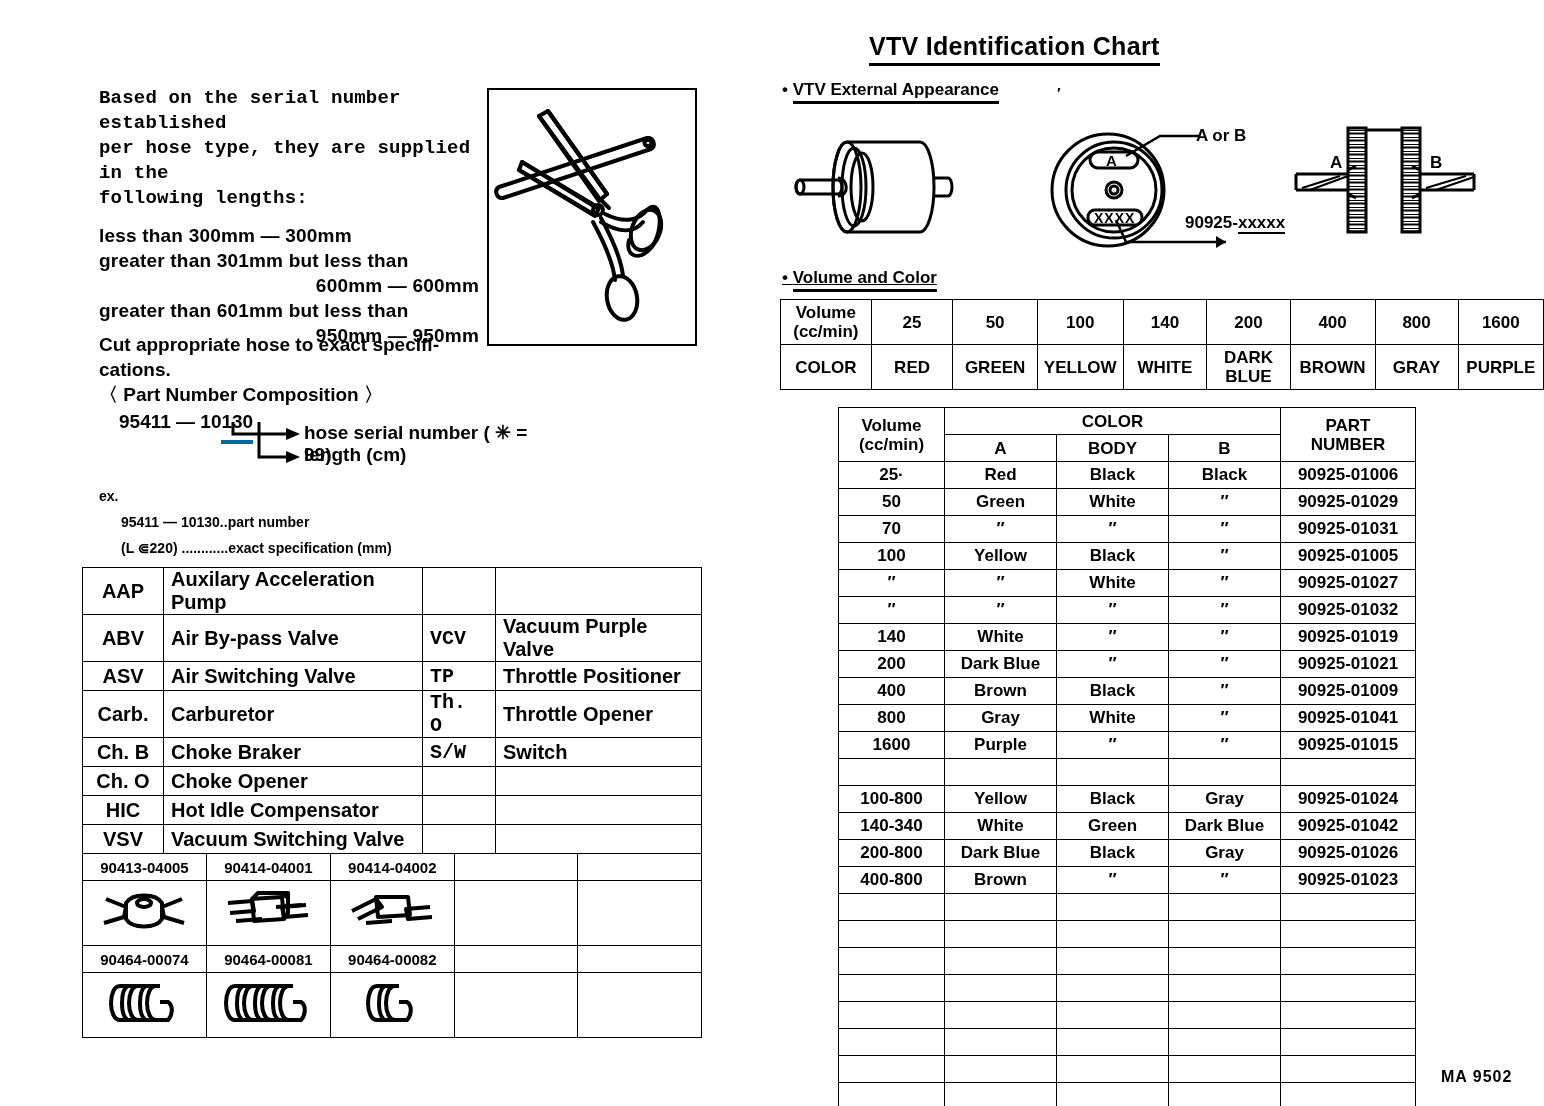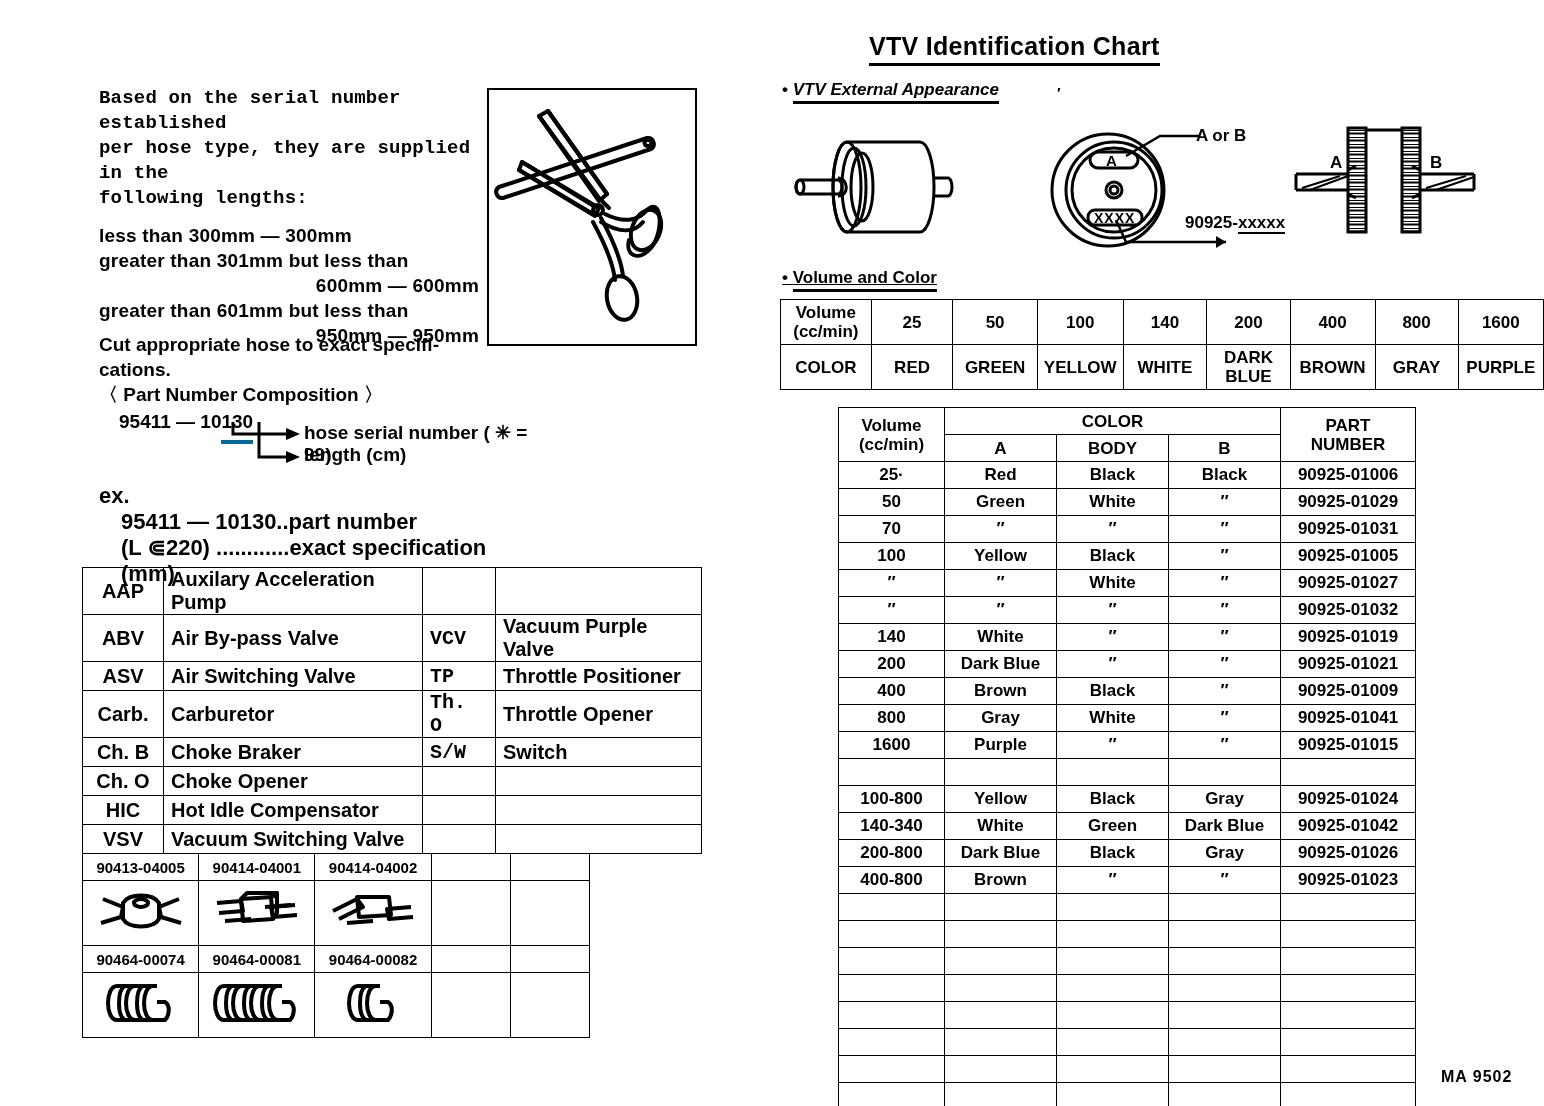--- a/index.html
+++ b/index.html
@@ -14,45 +14,45 @@
   #left-intro{left:99px;top:86px;width:380px;font-size:19px;font-weight:bold;line-height:25px;letter-spacing:.2px;}
   #left-intro .blk{margin-bottom:12px;font-family:Liberation Mono, monospace;}
   .rt{text-align:right;display:block;}
 
   #cut-block{left:99px;top:332px;width:400px;font-size:19px;font-weight:bold;line-height:25px;}
   #pn-line{margin-left:20px;margin-top:2px;}
   .pn-underline{border-bottom:4px solid #0369a1;padding-bottom:8px;}
 
   
   #bracket{left:228px;top:417px;width:330px;height:50px;}
-  #ex-block{left:99px;top:483px;width:440px;font-size:22px;font-weight:bold;line-height:26px;}
+  #ex-block{left:99px;top:483px;width:440px;font-size:14px;font-weight:bold;line-height:26px;}
   #ex-block .indent{margin-left:22px;}
 
   
   #scissors-box{left:487px;top:88px;width:206px;height:254px;border:2px solid #000;background:#fff;}
 
   
   #abbrev-table{left:82px;top:567px;width:620px;border-collapse:collapse;}
   #abbrev-table td{border:1.5px solid #000;height:28px;font-size:20px;font-weight:bold;padding:0 7px;vertical-align:middle;}
   #abbrev-table td.c1{width:66px;text-align:center;}
   #abbrev-table td.c2{width:244px;}
   #abbrev-table td.c3{width:58px;text-align:left;font-family:Liberation Mono, monospace;}
   #abbrev-table td.c4{width:auto;}
 
   
-  #clip-table{left:82px;top:853px;width:508px;border-collapse:collapse;}
+  #clip-table{left:82px;top:853px;width:620px;border-collapse:collapse;}
   #clip-table td{border:1.5px solid #000;}
   #clip-table td.lbl{height:24px;font-size:15px;font-weight:bold;text-align:center;vertical-align:middle;}
   #clip-table td.pic{height:62px;text-align:center;vertical-align:middle;}
   #clip-table col.cc{width:124px;}
 
   
   #vtv-title{left:869px;top:32px;font-size:25px;font-weight:bold;border-bottom:3px solid #000;padding-bottom:2px;letter-spacing:.3px;}
   #ext-head{left:782px;top:80px;font-size:17px;font-weight:bold;}
-  #ext-head .ul{border-bottom:3px solid #000;padding-bottom:2px;font-style:italic;}
+  #ext-head .ul{border-bottom:3px solid #000;padding-bottom:2px;}
   #ext-stray{left:1057px;top:84px;font-size:15px;font-weight:bold;}
 
   #diagrams{left:782px;top:108px;width:700px;height:150px;}
 
   #vol-head{left:782px;top:268px;font-size:17px;font-weight:bold;text-decoration:underline;}
   #vol-head .ul{border-bottom:3px solid #000;padding-bottom:2px;}
 
   #vc-table{left:780px;top:299px;border-collapse:collapse;}
   #vc-table td{border:1.5px solid #000;font-size:17px;font-weight:bold;text-align:center;vertical-align:middle;line-height:19px;}
   #vc-table td.hdr{width:86px;padding:2px 3px;}

